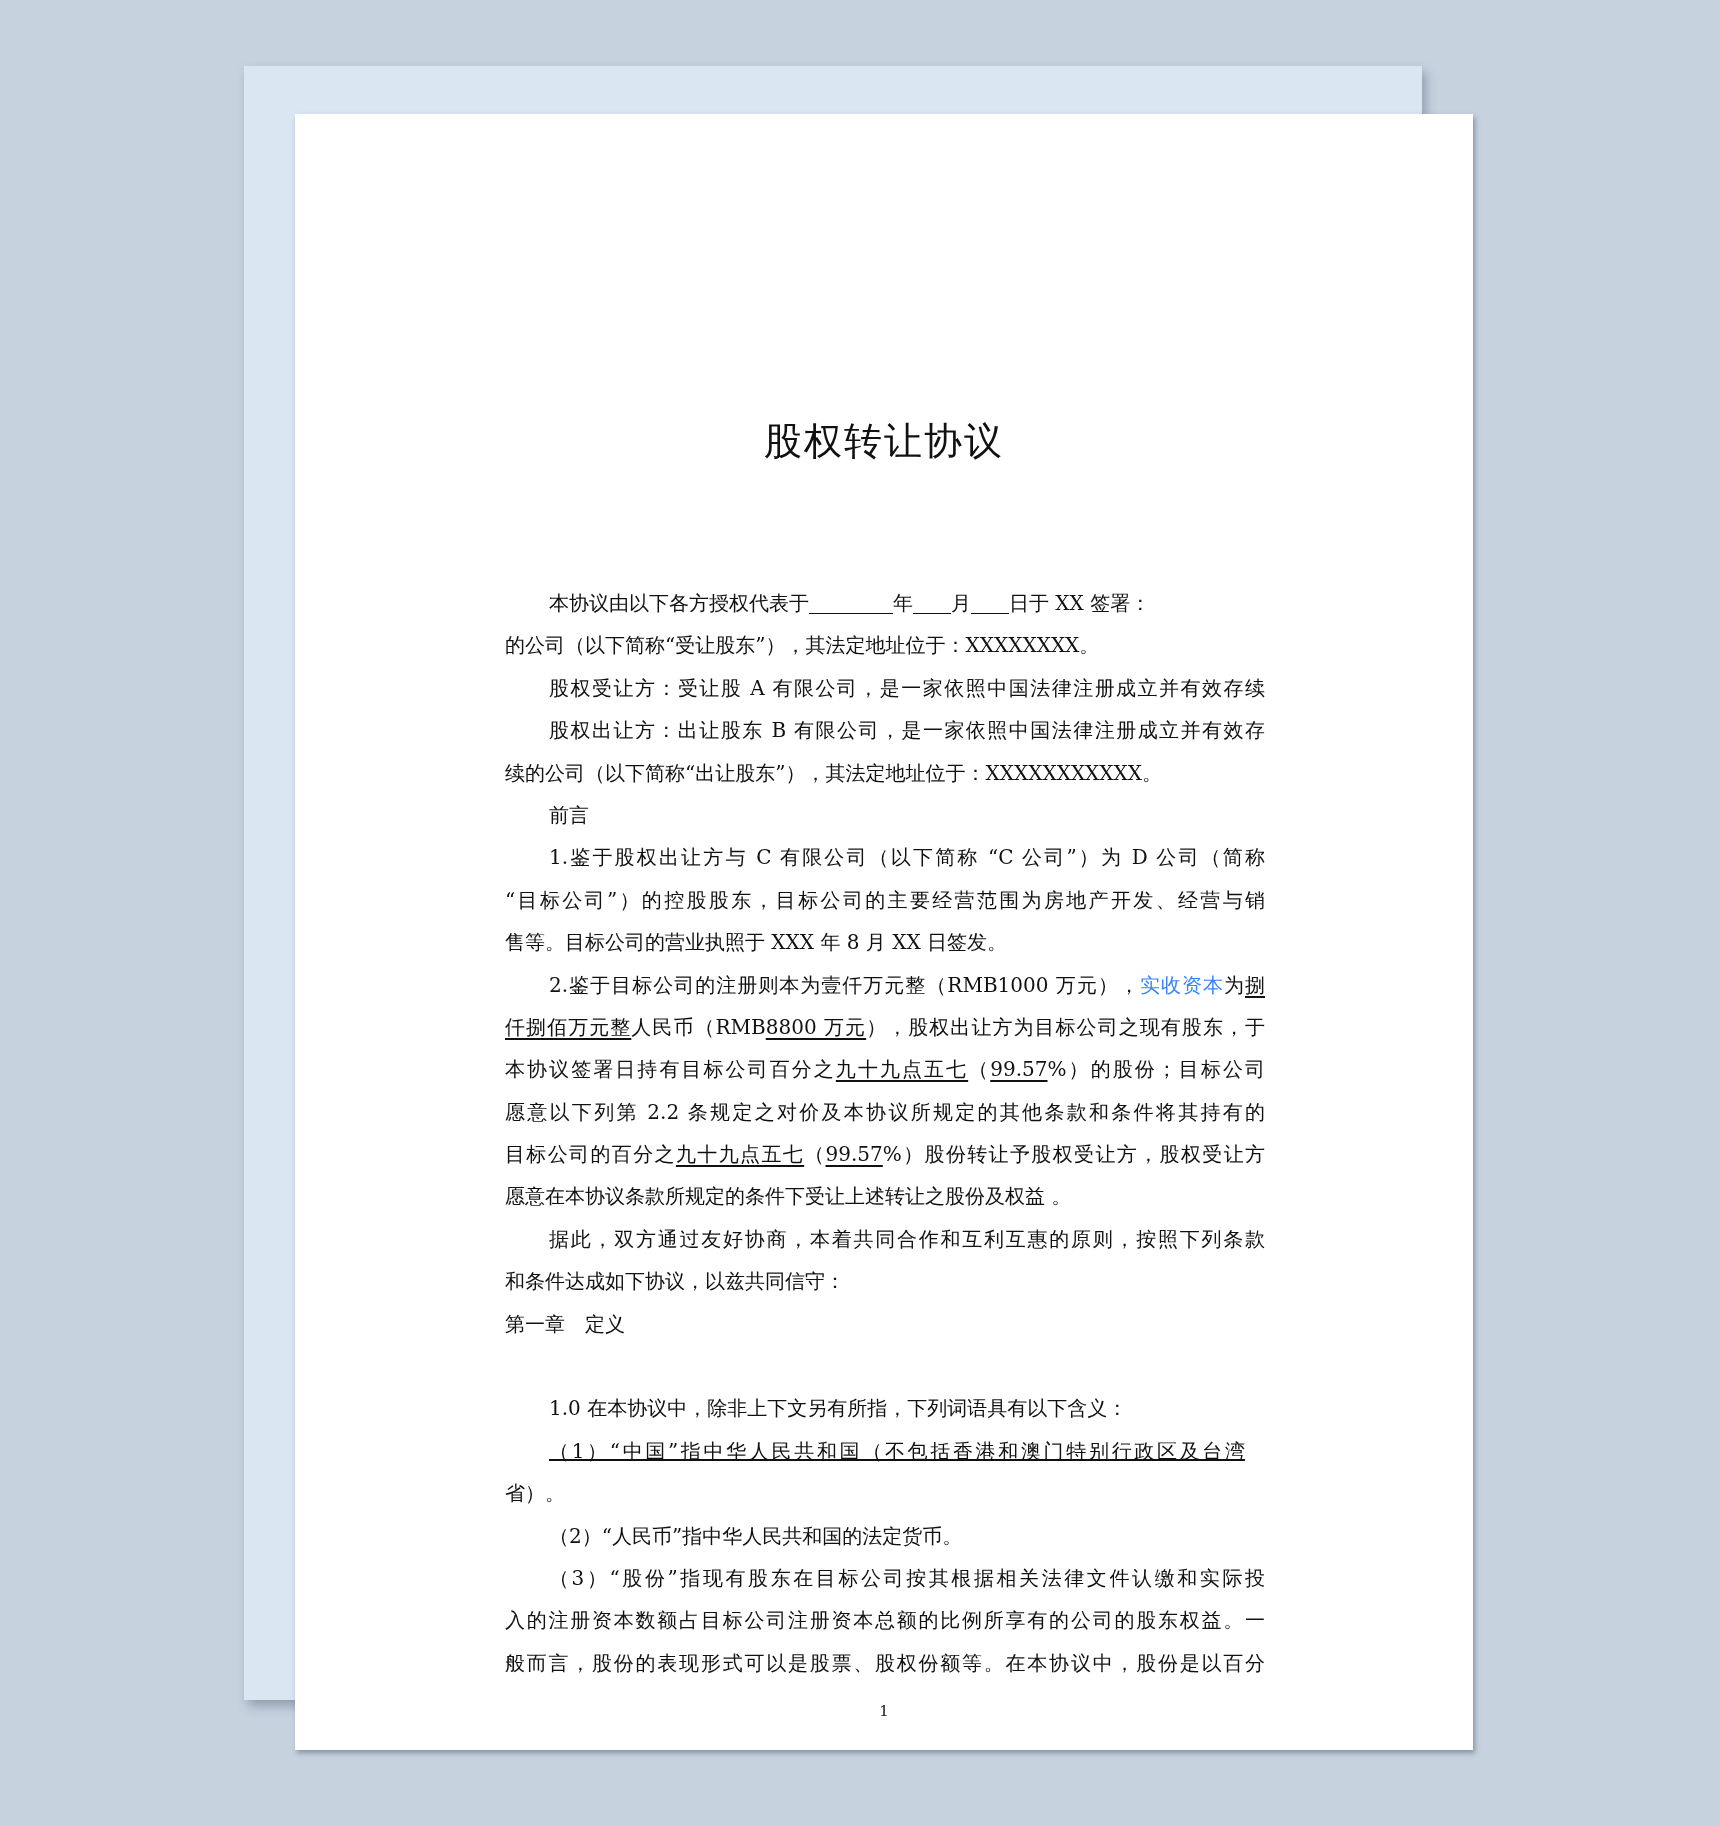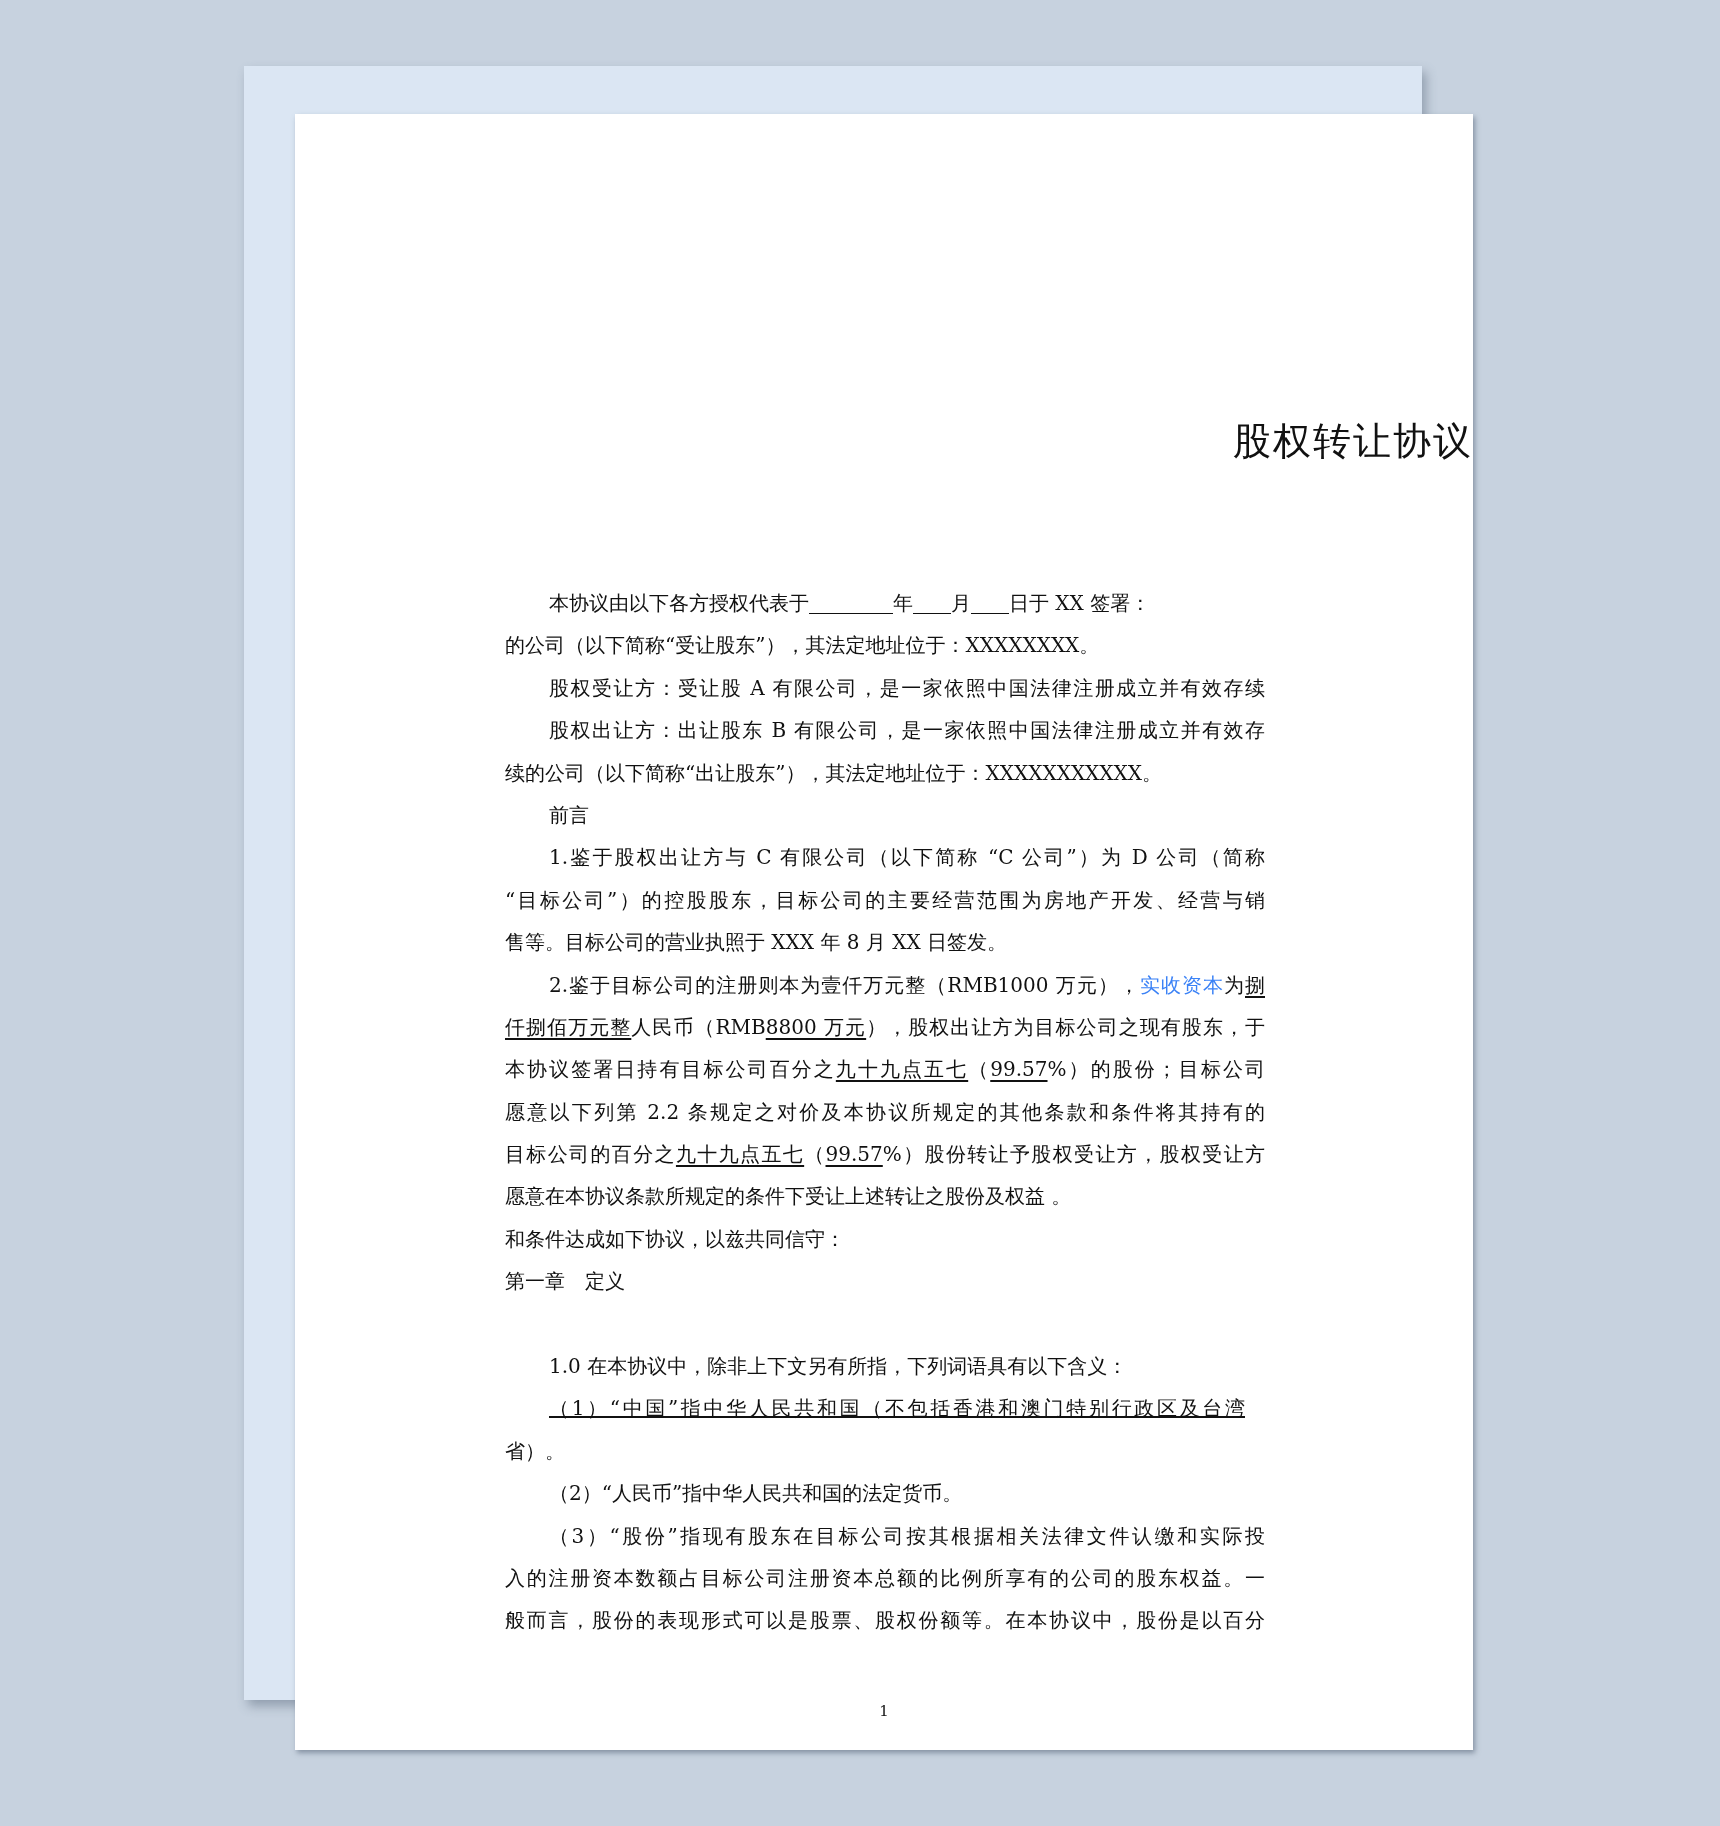--- a/index.html
+++ b/index.html
@@ -19,21 +19,21 @@
   .front-page {
     position: absolute;
     left: 295px; top: 114px;
     width: 1178px; height: 1636px;
     background: #ffffff;
     box-shadow: 2px 3px 5px rgba(80,95,115,0.55);
   }
   .doc-title {
     position: absolute;
     left: 0; right: 0; top: 302px;
-    text-align: right;
+    text-align: center;
     font-size: 38px;
     color: #111;
     letter-spacing: 2px;
   }
   .body {
     position: absolute;
     left: 210px; top: 468px;
     width: 760px;
     font-size: 20px;
     line-height: 42.4px;
@@ -90,20 +90,21 @@
     </div>
     <div class="line">
       <span>本协议签署日持有目标公司百分之</span><span class="u">九十九点五七</span><span>（</span><span class="u">99.57</span><span>%）的股份；目标公司</span>
     </div>
     <div class="line">愿意以下列第 2.2 条规定之对价及本协议所规定的其他条款和条件将其持有的</div>
     <div class="line">
       <span>目标公司的百分之</span><span class="u">九十九点五七</span><span>（</span><span class="u">99.57</span><span>%）股份转让予股权受让方，股权受让方</span>
     </div>
     <div class="line last">愿意在本协议条款所规定的条件下受让上述转让之股份及权益 。</div>
 
+    <div class="line indent">据此，双方通过友好协商，本着共同合作和互利互惠的原则，按照下列条款</div>
     <div class="line last">和条件达成如下协议，以兹共同信守：</div>
 
     <div class="line last">第一章　定义</div>
     <div class="spacer"></div>
 
     <div class="line last indent">1.0 在本协议中，除非上下文另有所指，下列词语具有以下含义：</div>
     <div class="line indent-small" style="padding-left:44px; width:740px;text-decoration:underline;">（1）“中国”指中华人民共和国（不包括香港和澳门特别行政区及台湾</div>
     <div class="line last">省）。</div>
     <div class="line last indent-small">（2）“人民币”指中华人民共和国的法定货币。</div>
     <div class="line indent-small">（3）“股份”指现有股东在目标公司按其根据相关法律文件认缴和实际投</div>

